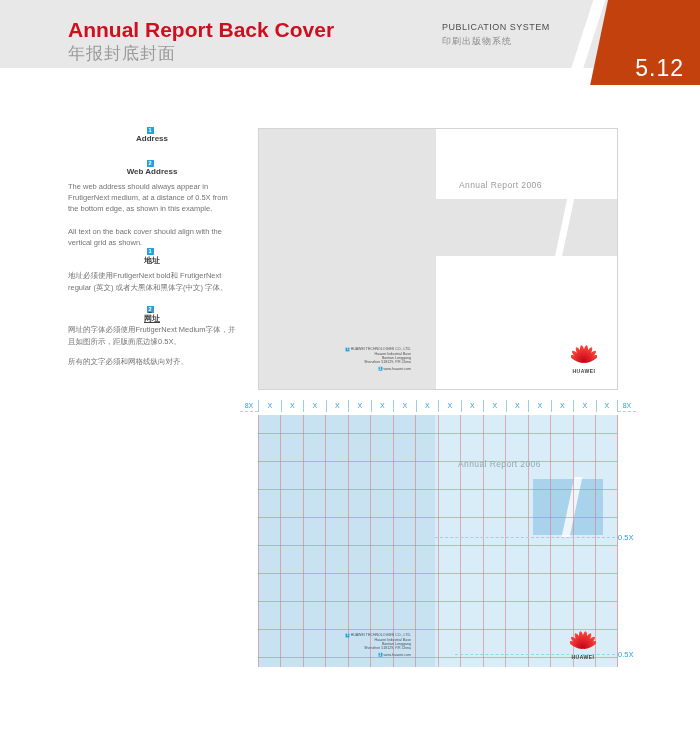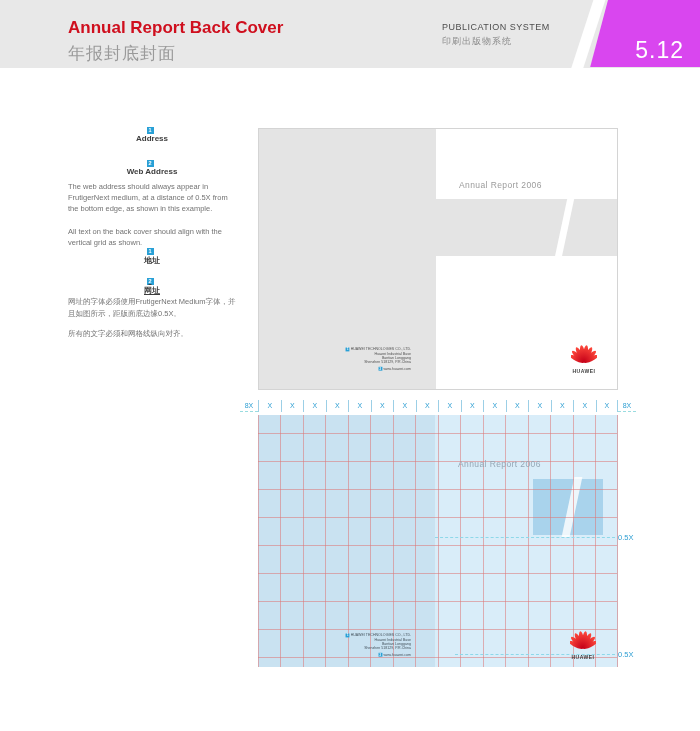--- a/index.html
+++ b/index.html
@@ -3,24 +3,24 @@
 <meta charset="utf-8">
 <style>
   * { margin:0; padding:0; box-sizing:border-box; }
   html,body { background:#fff; }
   body { font-family:"Liberation Sans","DejaVu Sans",sans-serif; }
   .page { position:relative; width:700px; height:731px; background:#fff; overflow:hidden; }
 
   
   .hdr-band { position:absolute; left:0; top:0; width:700px; height:68px; background:#e8e8e8; }
   .hdr-slash { position:absolute; left:582px; top:-4px; width:12px; height:78px; background:#fff; transform:skewX(-18deg); }
-  .hdr-tab { position:absolute; left:585px; top:0; width:115px; height:67px; background:#d946ef;
+  .hdr-tab { position:absolute; left:585px; top:0; width:115px; height:85px; background:#c2410c;
              clip-path:polygon(20% 0, 100% 0, 100% 100%, 4.5% 100%); }
   .hdr-tab-num { position:absolute; right:16px; bottom:3px; color:#fff; font-size:23px; letter-spacing:1px; }
-  .hdr-title { position:absolute; left:68px; top:18px; font-size:17px; font-weight:600; color:#cf0f1e; }
+  .hdr-title { position:absolute; left:68px; top:18px; font-size:21px; font-weight:600; color:#cf0f1e; }
   .hdr-sub { position:absolute; left:68px; top:42px; font-size:17px; color:#9a9a9a; letter-spacing:1px; }
   .hdr-sys-en { position:absolute; left:442px; top:22px; font-size:9px; color:#4d4d4d; letter-spacing:.5px; }
   .hdr-sys-cn { position:absolute; left:442px; top:35px; font-size:9px; color:#8b8b8b; letter-spacing:1px; }
 
   
   .sidebar { position:absolute; left:68px; top:122px; width:168px; }
   .sb-h { display:flex; align-items:center; font-size:8px; font-weight:bold; color:#3d3d3d;flex-direction:column; }
   .badge { flex:0 0 auto; width:7px; height:7px; background:#29a0d6; color:#fff; font-size:5.5px;
            line-height:7px; text-align:center; font-weight:bold; margin-right:4px; }
   .sb-p { font-size:7.5px; line-height:11px; color:#737373; }
@@ -98,20 +98,21 @@
       <span>Web Address</span>
     </div>
     <div class="sb-p" style="margin-top:5px;">The web address should always appear in FrutigerNext medium, at a distance of 0.5X from the bottom edge, as shown in this example.</div>
 
     <div class="sb-p" style="margin-top:12px;">All text on the back cover should align with the vertical grid as shown.</div>
 
     <div class="sb-h" style="">
       <span class="badge">1</span>
       <span>地址</span>
     </div>
+    <div class="sb-p cn" style="margin-top:4px;">地址必须使用FrutigerNext bold和 FrutigerNext regular (英文) 或者大黑体和黑体字(中文) 字体。</div>
 
     <div class="sb-h" style="margin-top:12px;text-decoration:underline;">
       <span class="badge">2</span>
       <span>网址</span>
     </div>
     <div class="sb-p cn" style="">网址的字体必须使用FrutigerNext Medium字体，并且如图所示，距版面底边缘0.5X。</div>
 
     <div class="sb-p cn" style="margin-top:8px;">所有的文字必须和网格线纵向对齐。</div>
   </div>
 

